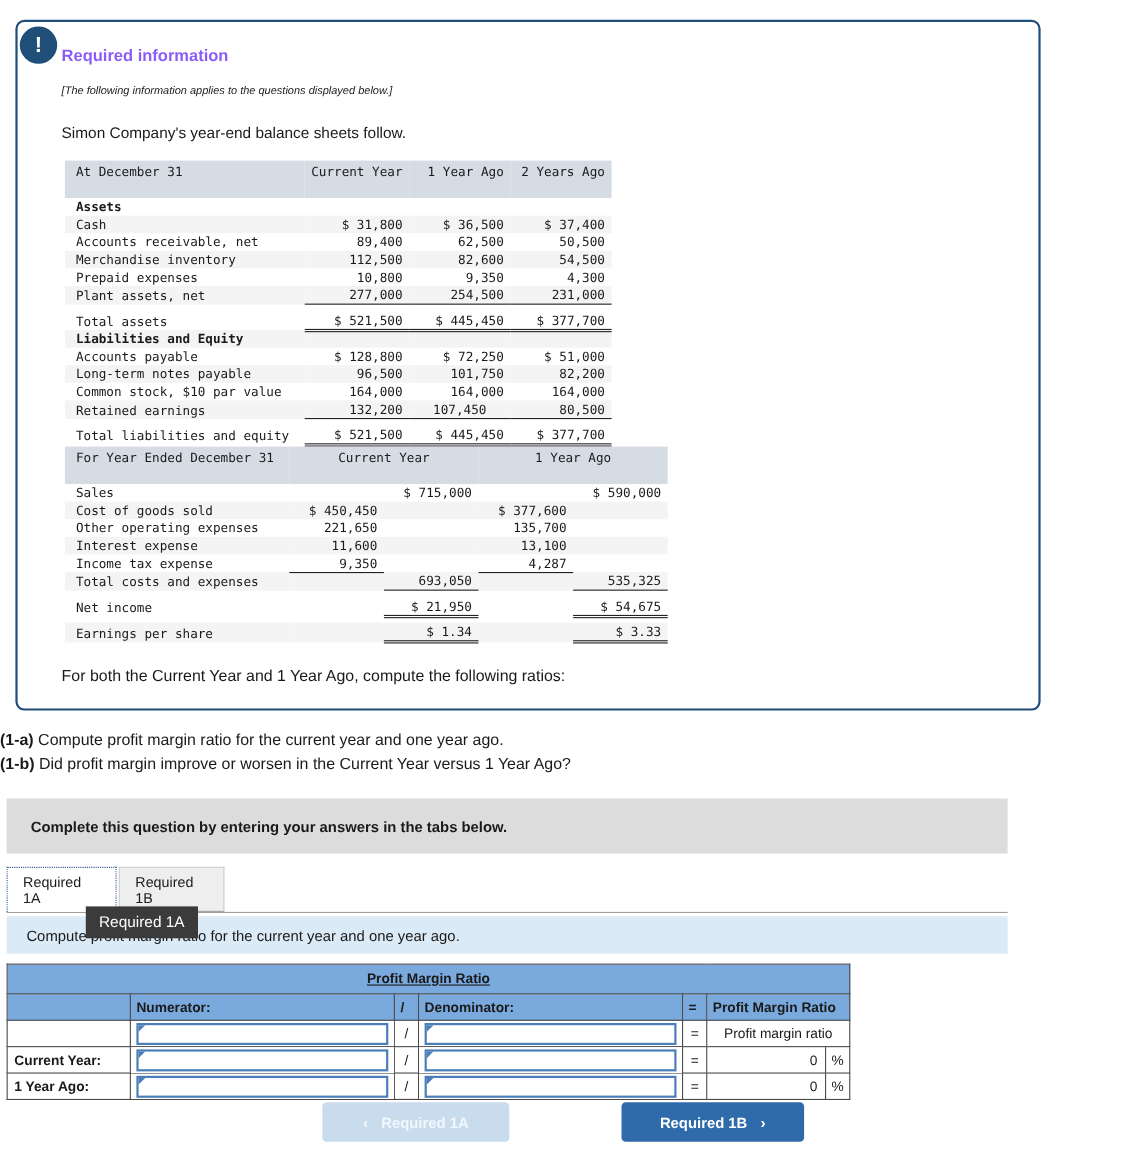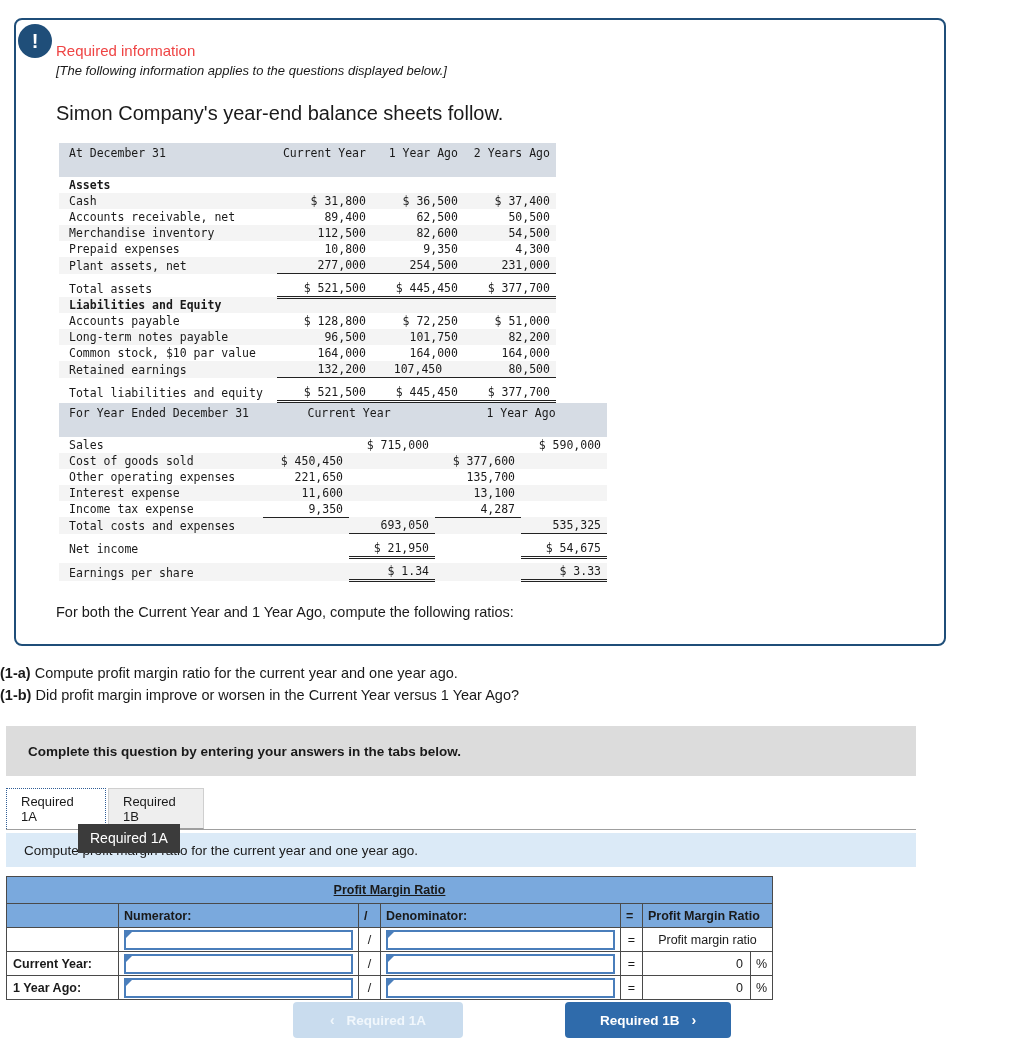--- a/index.html
+++ b/index.html
@@ -29,33 +29,33 @@
     background: #1f4e79;
     color: #ffffff;
     font-weight: bold;
     font-size: 20px;
     line-height: 34px;
     text-align: center;
     z-index: 5;
   }
   .panel-inner { padding: 22px 26px 0 40px; }
   .req-title {
-    color: #ef4444;
+    color: #8b5cf6;
     font-size: 15px;
-    font-weight: normal;
-    margin: 0 0 4px 0;
+    font-weight: bold;
+    margin: 0 0 18px 0;
   }
   .applies-note {
     font-style: italic;
-    font-size: 13px;
+    font-size: 10px;
     color: #1a1a1a;
     margin: 0 0 24px 0;
   }
   .intro-line {
-    font-size: 20px;
+    font-size: 14px;
     margin: 0 0 18px 0;
     color: #1a1a1a;
   }
   .closing-line {
     font-size: 14.5px;
     margin: 22px 0 0 0;
     color: #1a1a1a;
   }
 
   

